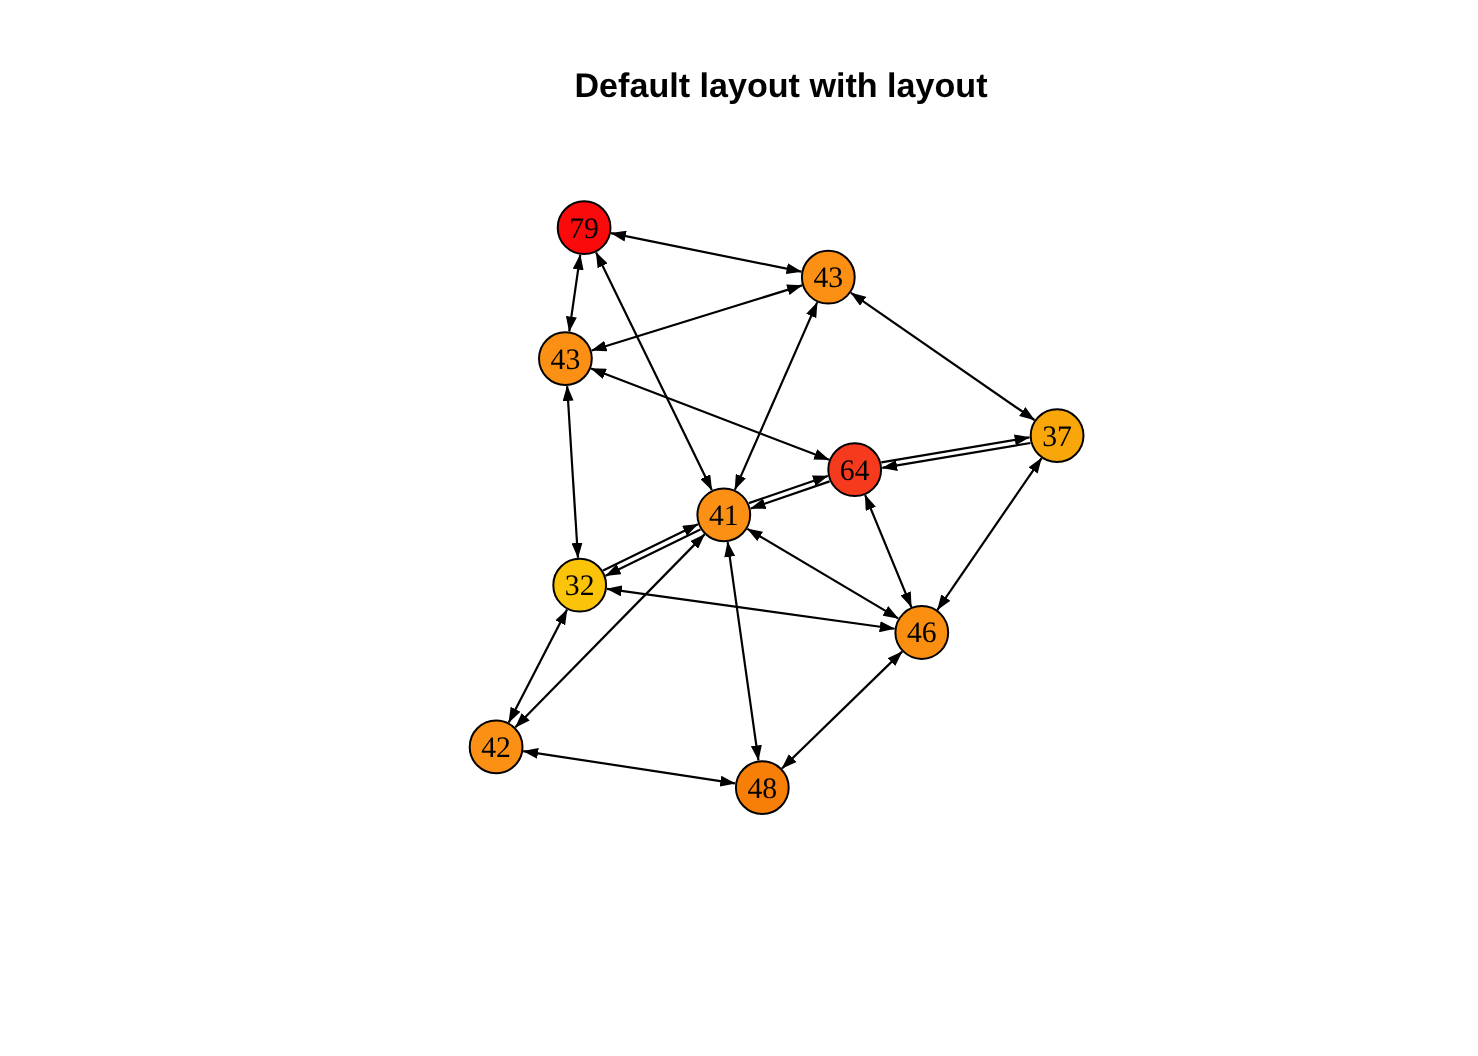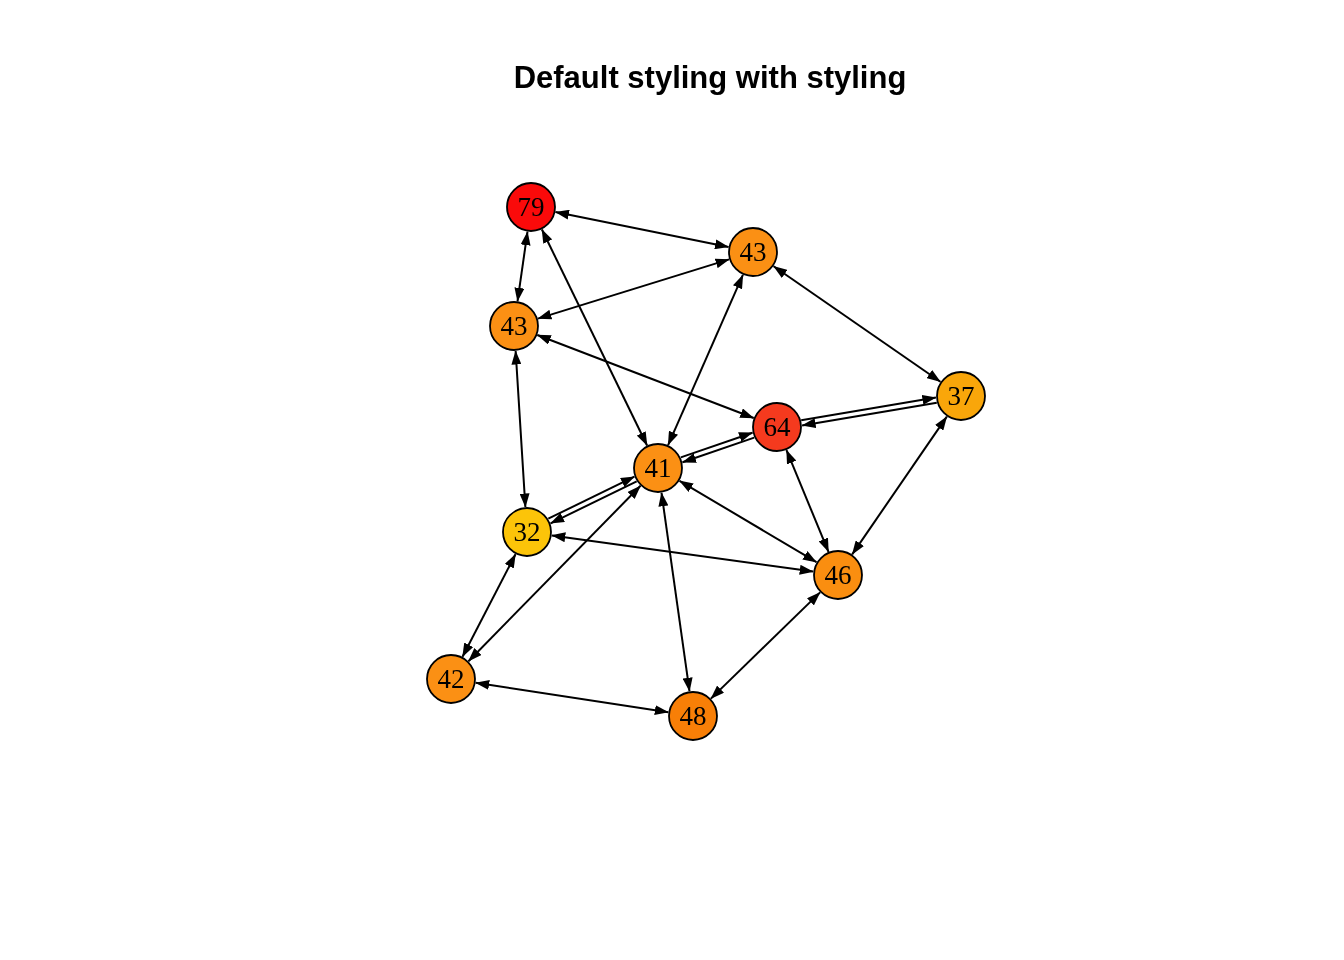--- a/index.html
+++ b/index.html
@@ -46,21 +46,21 @@
     font-family: "Liberation Serif", "DejaVu Serif", serif;
     font-size: 27px;
     fill: #000000;
     text-anchor: middle;
   }
 </style>
 </head>
 <body>
 
 <div class="stage">
-  <div class="plot-title">Default styling with styling</div>
+  <div class="plot-title">Default layout with layout</div>
   <svg class="graph" width="1344" height="960" viewBox="0 0 1344 960">
     <defs>
       <marker id="arrow" viewBox="0 0 14 10" refX="13.5" refY="5" markerWidth="14" markerHeight="10" markerUnits="userSpaceOnUse" orient="auto-start-reverse">
         <path d="M0,0 L14,5 L0,10 z" fill="#000000"></path>
       </marker>
     </defs>
     <g id="edges-layer">
         <line x1="555.5" y1="212.0" x2="728.5" y2="247.0" class="edge-line" stroke="#000000" marker-start="url(#arrow)" marker-end="url(#arrow)"></line>
         <line x1="527.5" y1="231.7" x2="517.5" y2="301.3" class="edge-line" stroke="#000000" marker-start="url(#arrow)" marker-end="url(#arrow)"></line>
         <line x1="541.9" y1="229.5" x2="647.1" y2="445.5" class="edge-line" stroke="#000000" marker-start="url(#arrow)" marker-end="url(#arrow)"></line>

